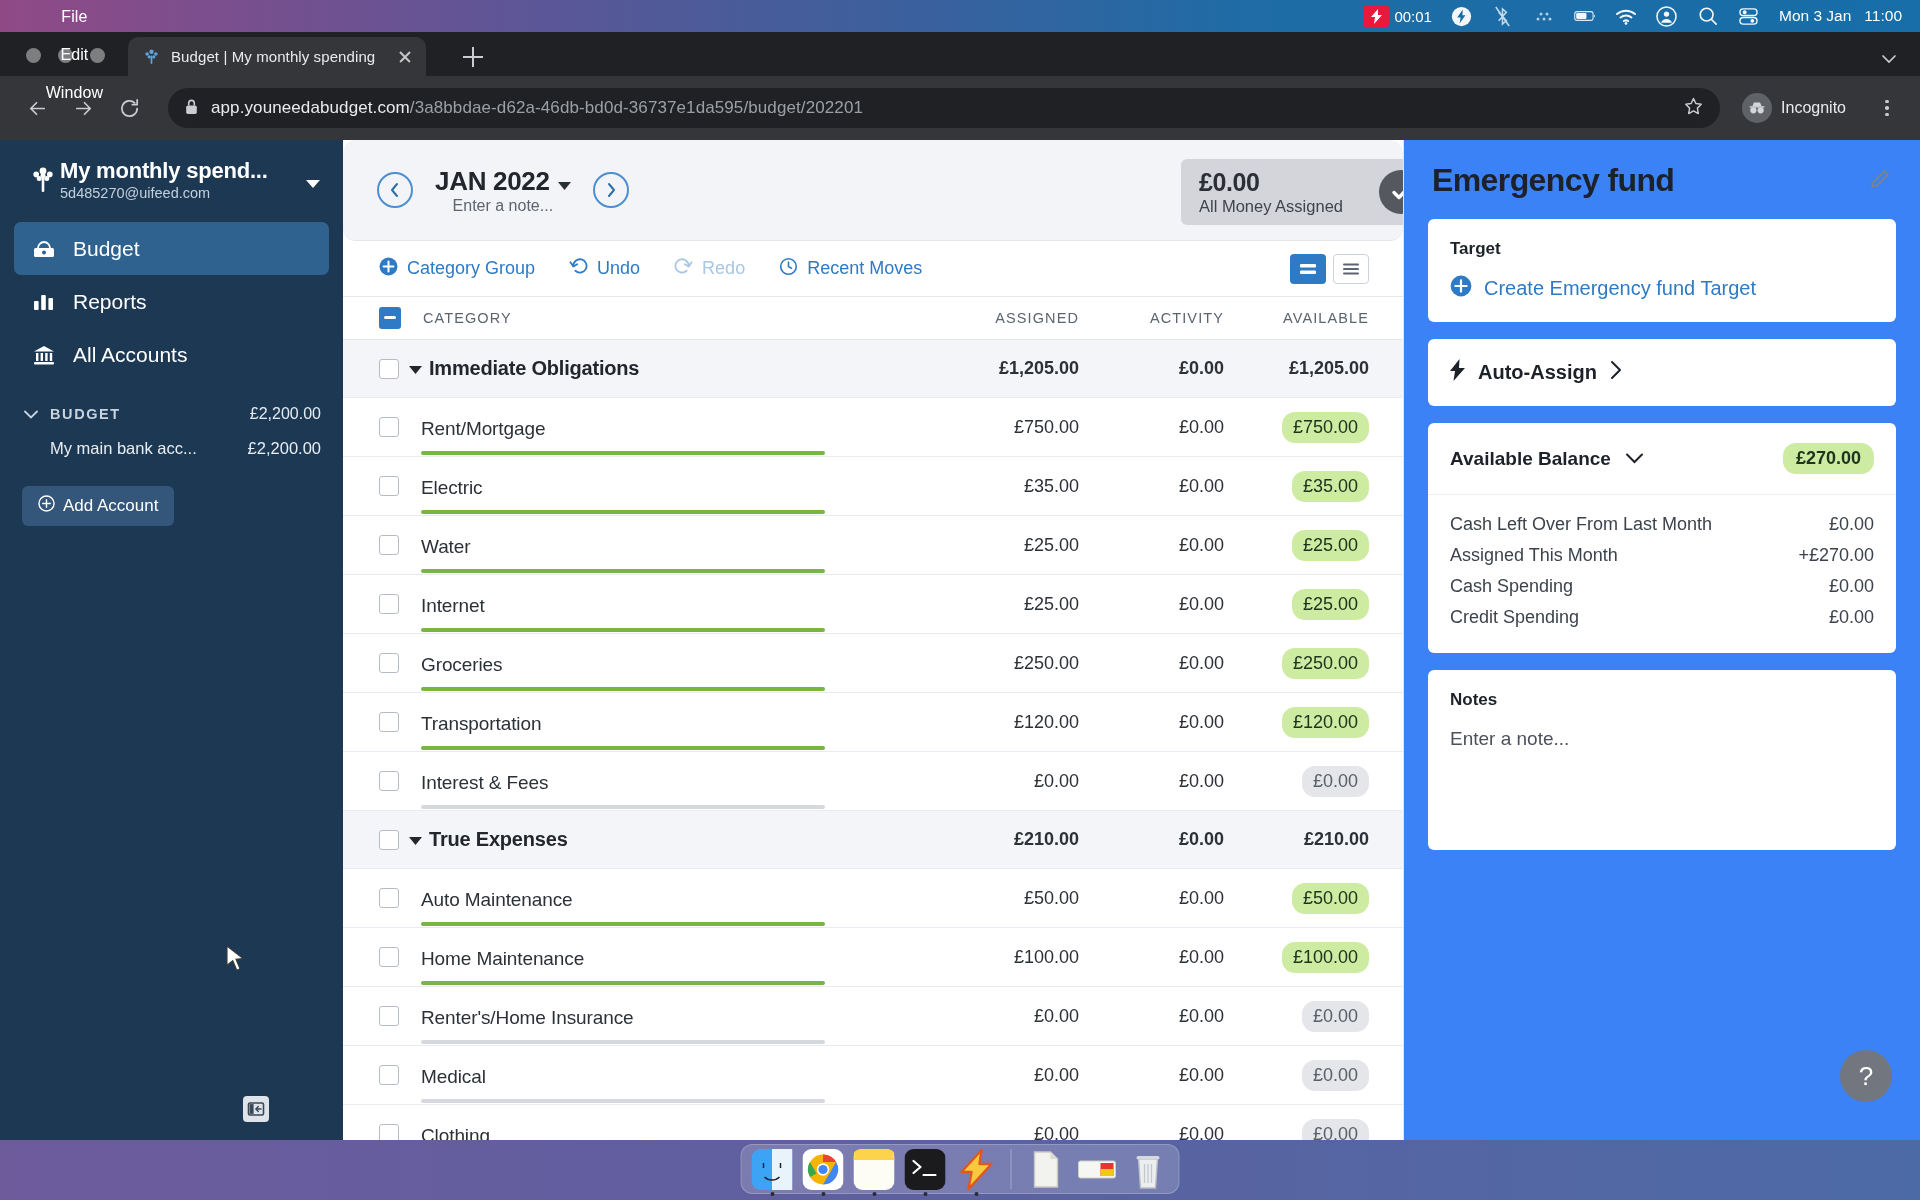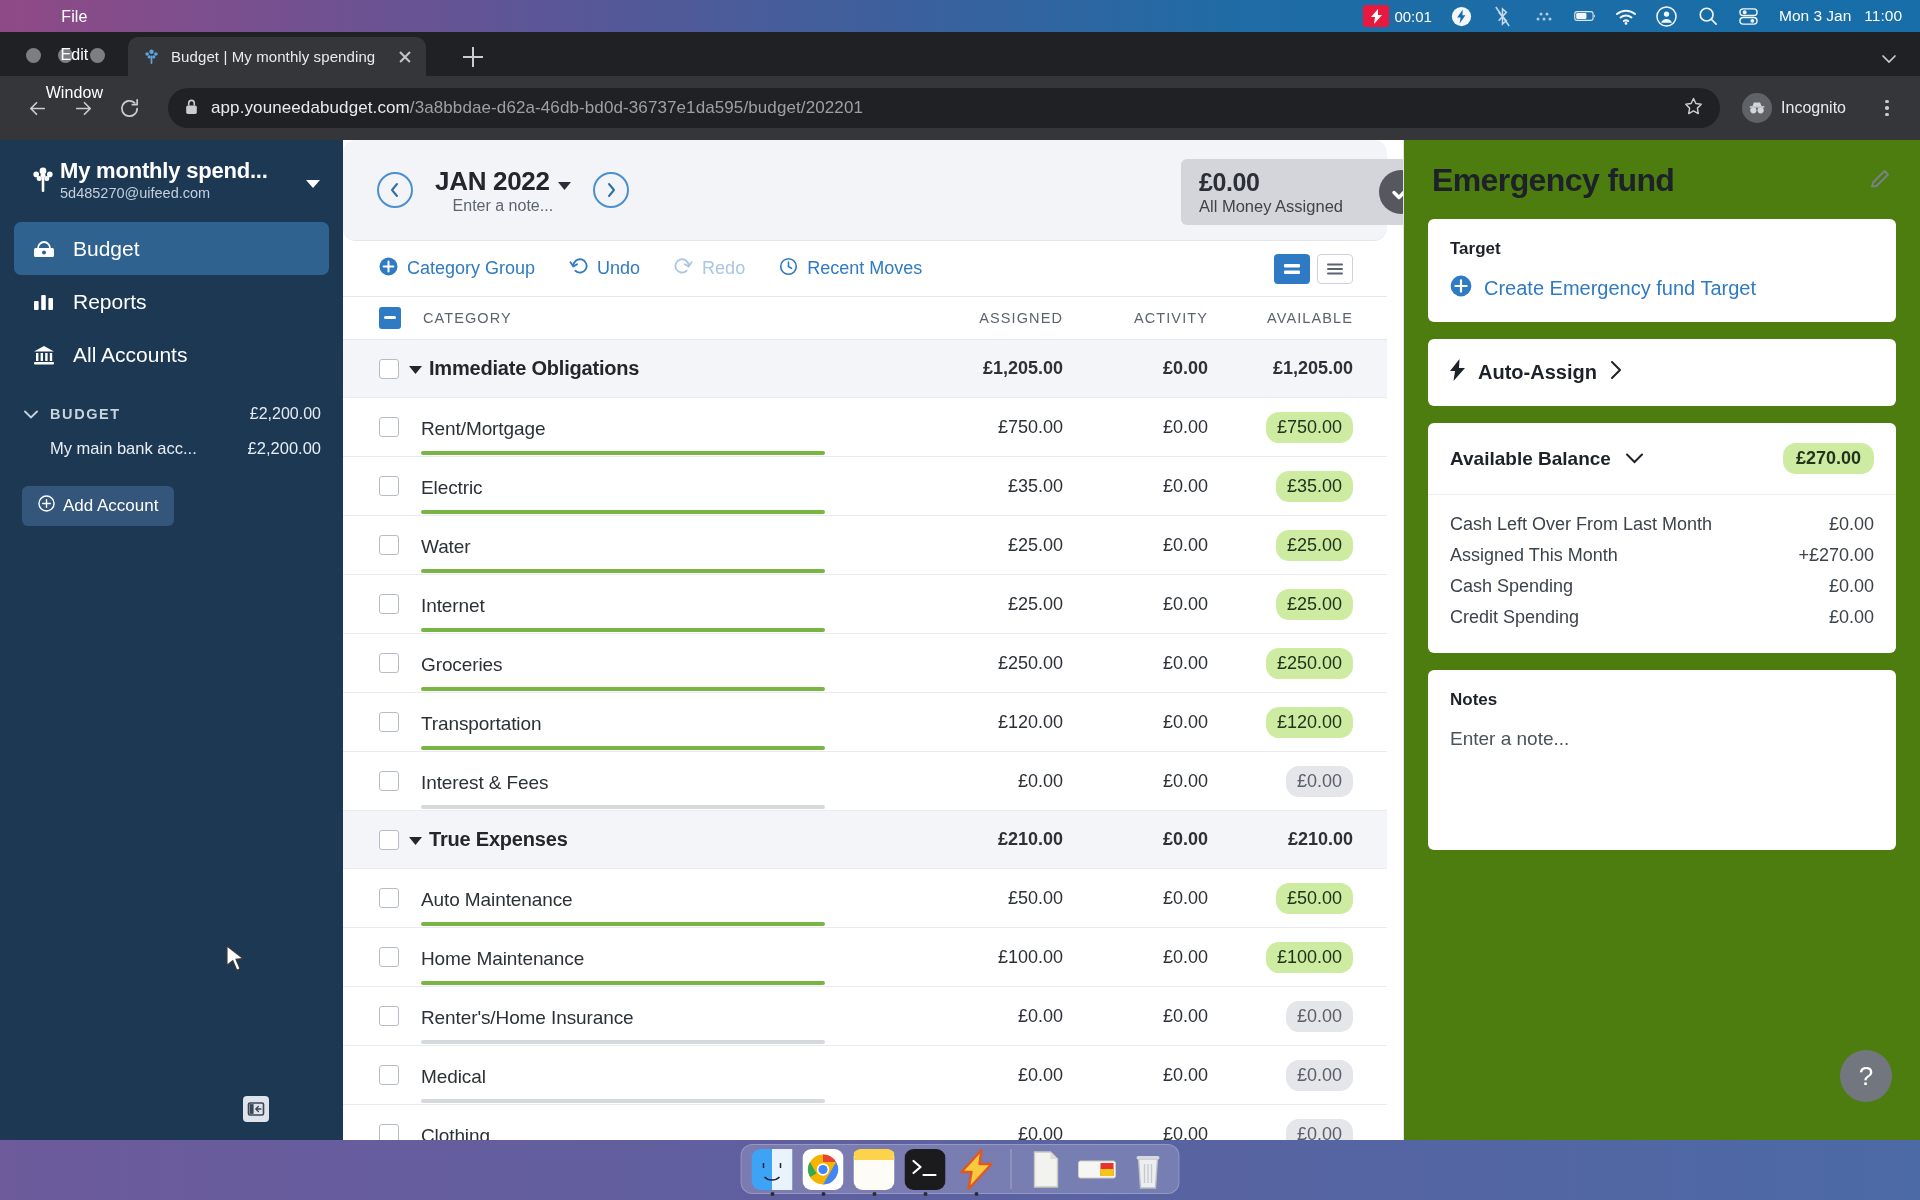--- a/index.html
+++ b/index.html
@@ -181,22 +181,22 @@
   .num.grp { font-weight: bold; }
   .pill-cell { width: 145px; display: flex; justify-content: flex-end; }
   .pill {
     font-size: 18px; padding: 5px 11px; border-radius: 13px; white-space: nowrap;
   }
   .pill.green { background: #cdeca2; color: #21331c; }
   .pill.grey { background: #e4e6ea; color: #5a6069; }
 
   
   .inspector {
-    width: 517px; flex: 0 0 517px; background: #4d7c0f; border-left: 1px solid #e2e4ea;
-    padding: 22px 24px 0 24px; position: relative; margin-left: 16px;
+    width: 517px; flex: 0 0 517px; background: #3b82f6; border-left: 1px solid #e2e4ea;
+    padding: 22px 24px 0 24px; position: relative;
   }
   .insp-head { display: flex; align-items: center; padding: 0 4px 20px 4px; }
   .insp-title { font-size: 32px; font-weight: bold; color: #1d2129; letter-spacing: -.6px; }
   .insp-edit { margin-left: auto; }
   .card { background: #fff; border-radius: 6px; padding: 20px 22px; margin-bottom: 17px; }
   .card-label { font-size: 17px; font-weight: bold; color: #1d2129; }
   .create-target { display: flex; align-items: center; gap: 12px; margin-top: 16px; font-size: 20px; color: #2f7ac4; }
   .auto-assign { display: flex; align-items: center; gap: 13px; font-size: 20px; font-weight: bold; color: #1d2129; }
   .card.balance { padding: 0; }
   .bal-top { display: flex; align-items: center; padding: 20px 22px; border-bottom: 1px solid #eceef2; }

